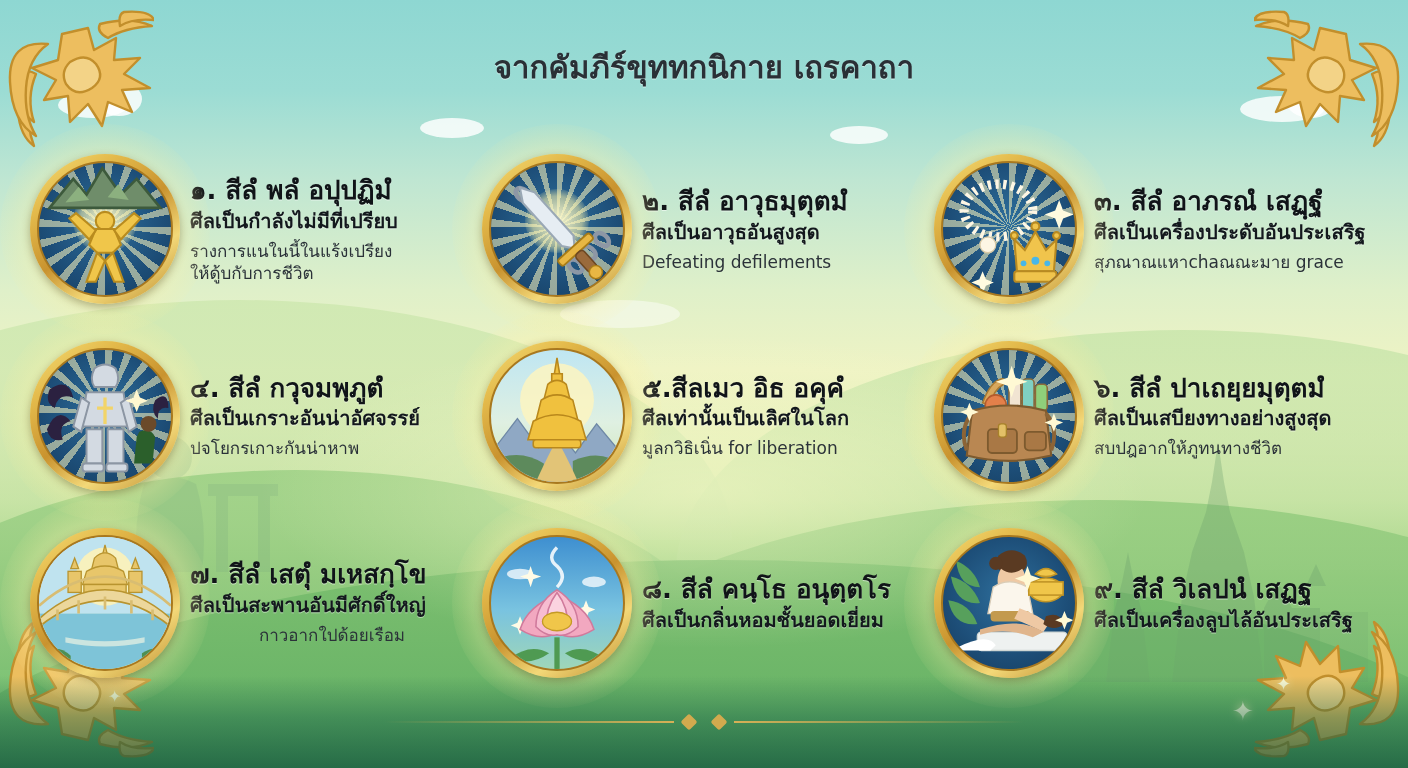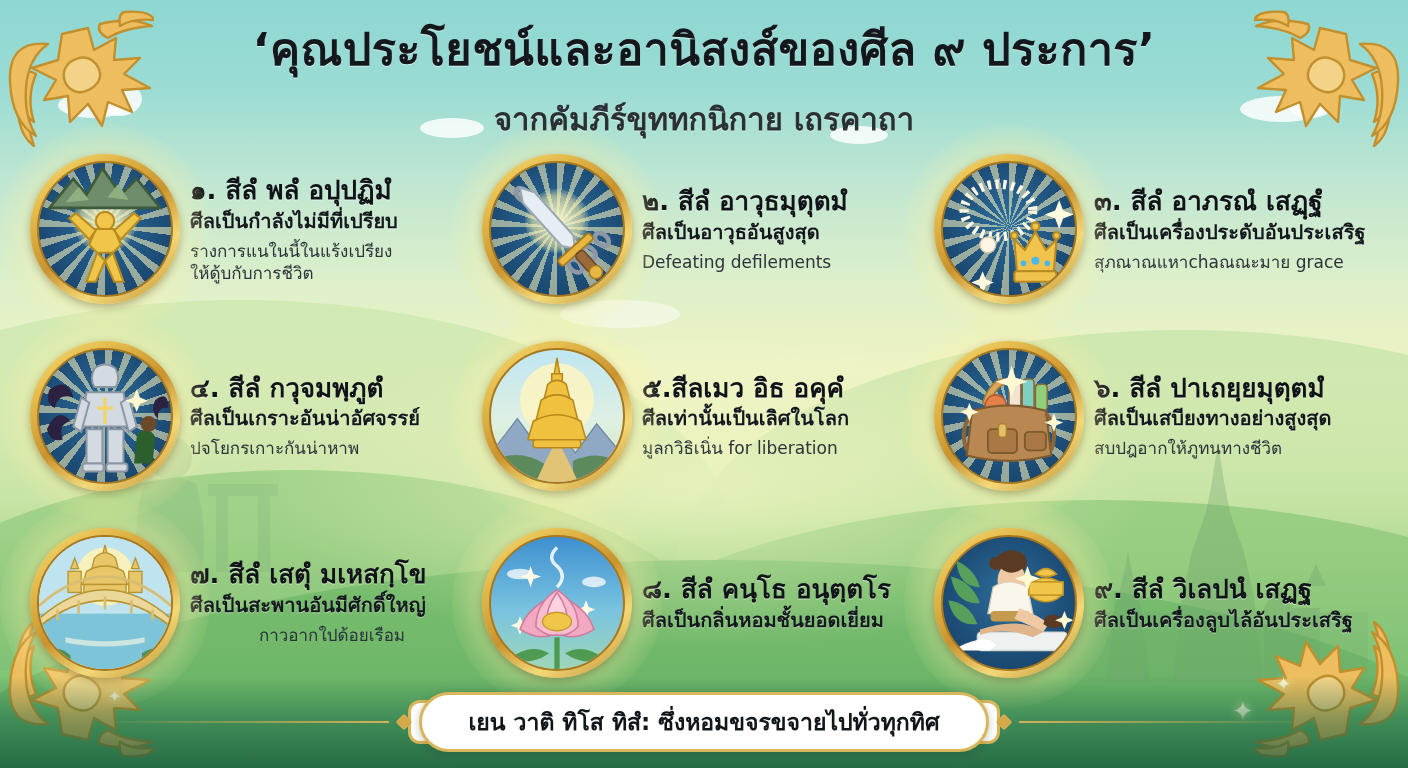--- a/index.html
+++ b/index.html
@@ -346,21 +346,20 @@
       <path d="M32 70 q-10 24 -2 48 q-18 -12 -14 -40 q3 -16 16 -8 Z"></path>
       <path d="M44 40 q-20 14 -22 44 q-2 28 10 48 q-24 -14 -26 -54 q-2 -42 38 -38 Z"></path>
       <path d="M58 30 L84 24 L90 46 L112 34 L110 56 L136 54 L120 70 L146 84 L118 86 L128 108 L104 98 L98 122 L84 100 L66 118 L64 92 L40 96 L52 76 L28 64 L54 56 Z"></path>
       <path d="M96 20 q30 -8 52 2 q-28 2 -44 12 q-12 -6 -8 -14 Z"></path>
       <path d="M120 8 q26 -2 30 8 q-22 -2 -34 6 q-2 -12 4 -14 Z"></path>
     </g>
     <path d="M66 58 q16 -10 26 2 q10 14 -4 24 q-16 10 -26 -4 q-6 -12 4 -22 Z" fill="#f3d387" stroke="#c28f2c" stroke-width="2.4"></path>
   </svg>
 
   <div id="header">
-    <div id="title">‘คุณประโยชน์และอานิสงส์ของศีล ๙ ประการ’</div>
     <div id="subtitle">จากคัมภีร์ขุททกนิกาย เถรคาถา</div>
   </div>
 
   <div id="grid">
 
     <div class="cell">
       <div class="medallion">
         <div class="glow"></div>
         <div class="ring">
           <div class="disc">
@@ -710,20 +709,17 @@
   </div>
 
   <div class="sparkle" style="left:1232px; bottom:42px;">✦</div>
   <div class="sparkle" style="left:1276px; bottom:74px; font-size:18px;">✦</div>
   <div class="sparkle" style="left:108px; bottom:62px; font-size:16px;">✦</div>
 
   <div id="footer-band"></div>
   <div id="footer">
     <div class="rule"></div>
     <div class="dia"></div>
-    <div id="ribbon">
-      <div id="ribbon-text">เยน วาติ ทิโส ทิสํ: ซึ่งหอมขจรขจายไปทั่วทุกทิศ</div>
-    </div>
     <div class="dia"></div>
     <div class="rule right"></div>
   </div>
 
 </div>
 
 </body></html>

